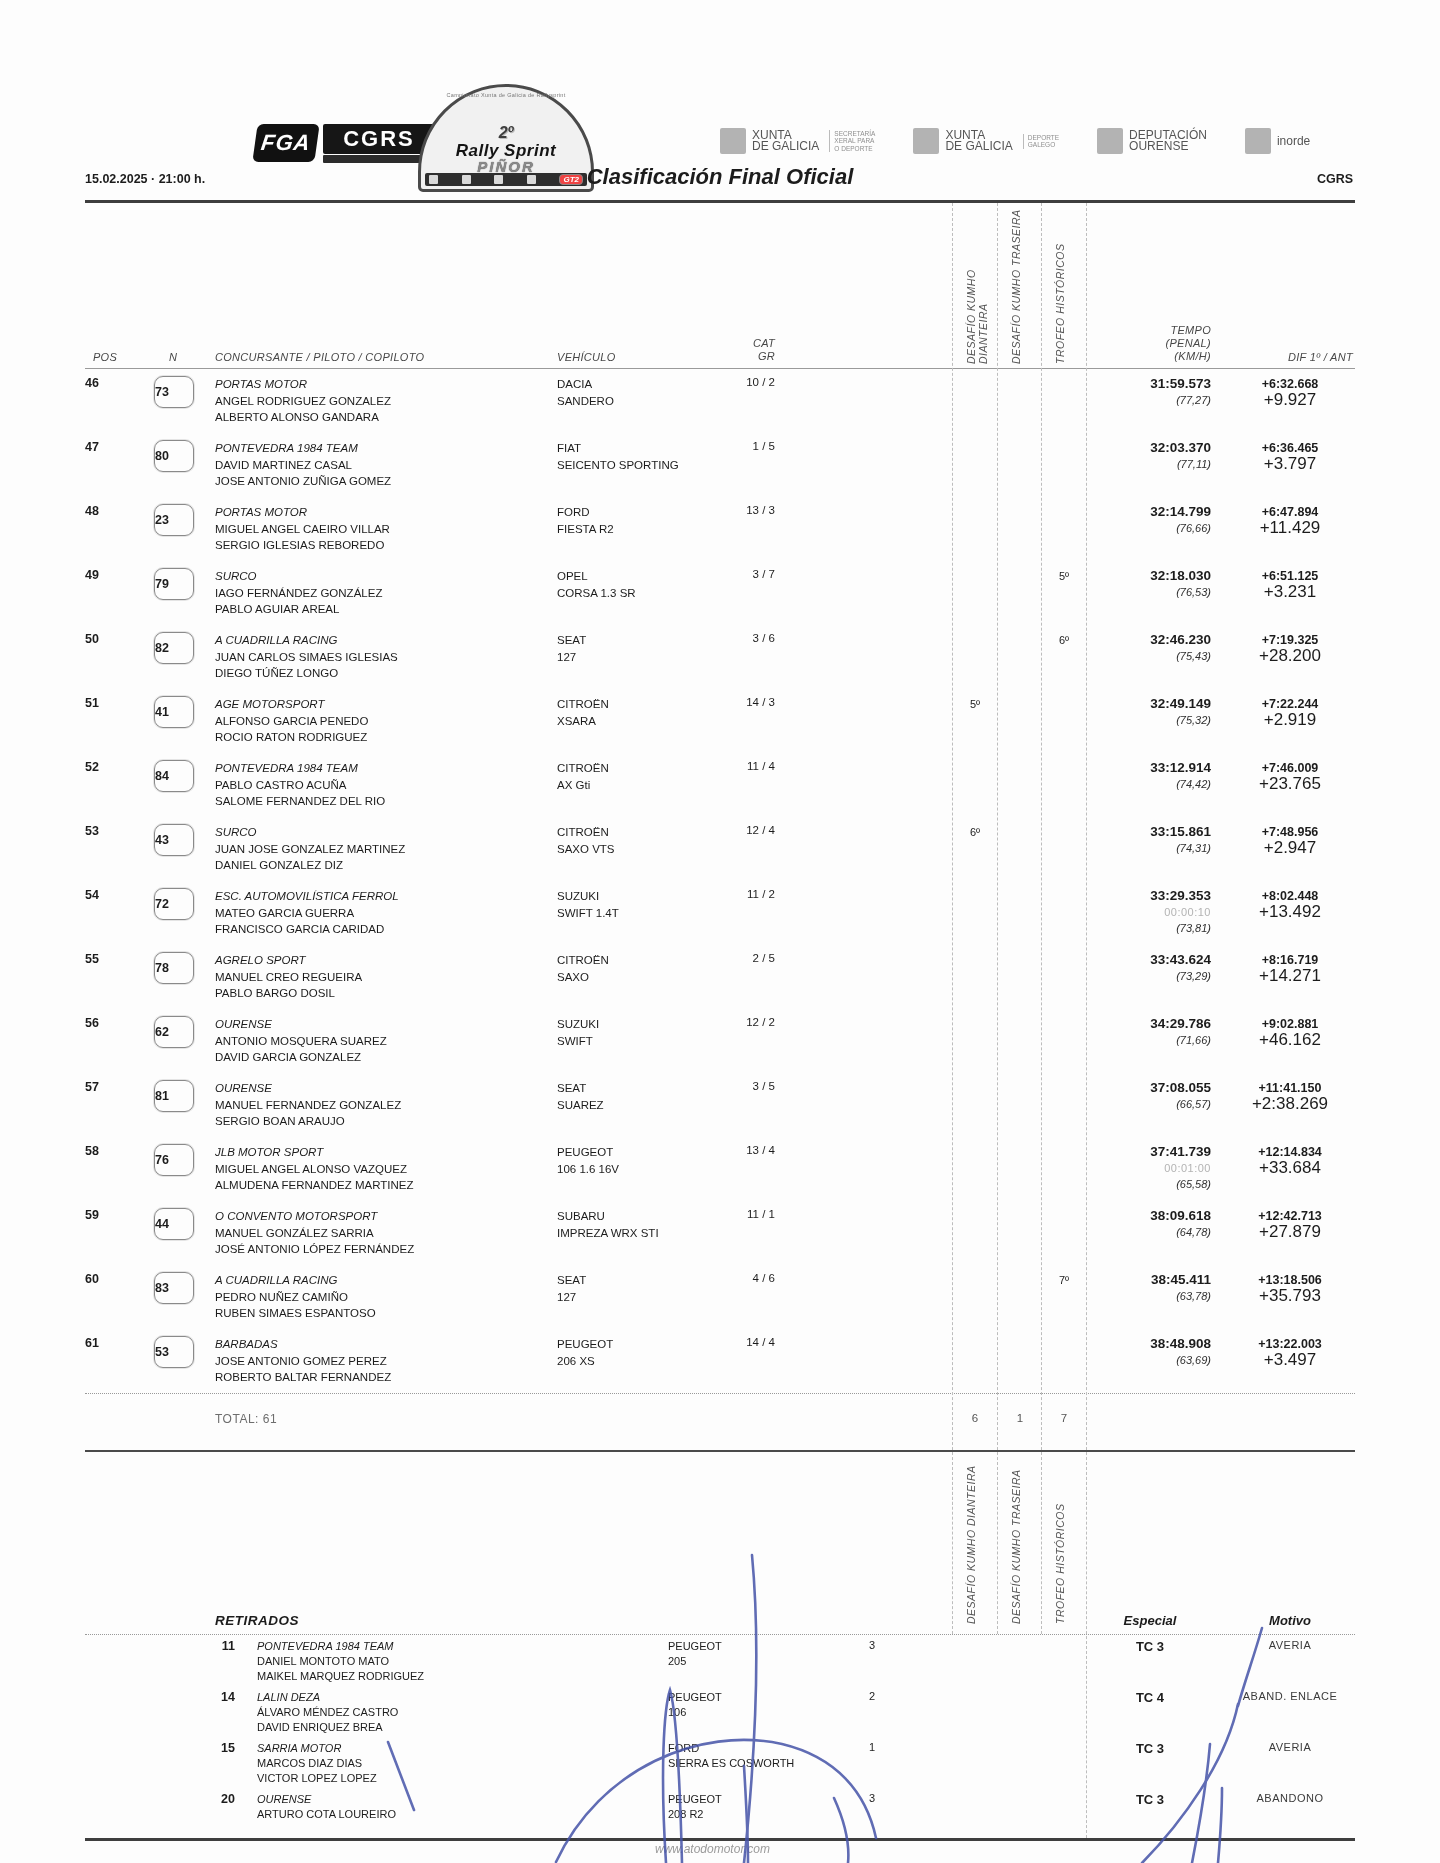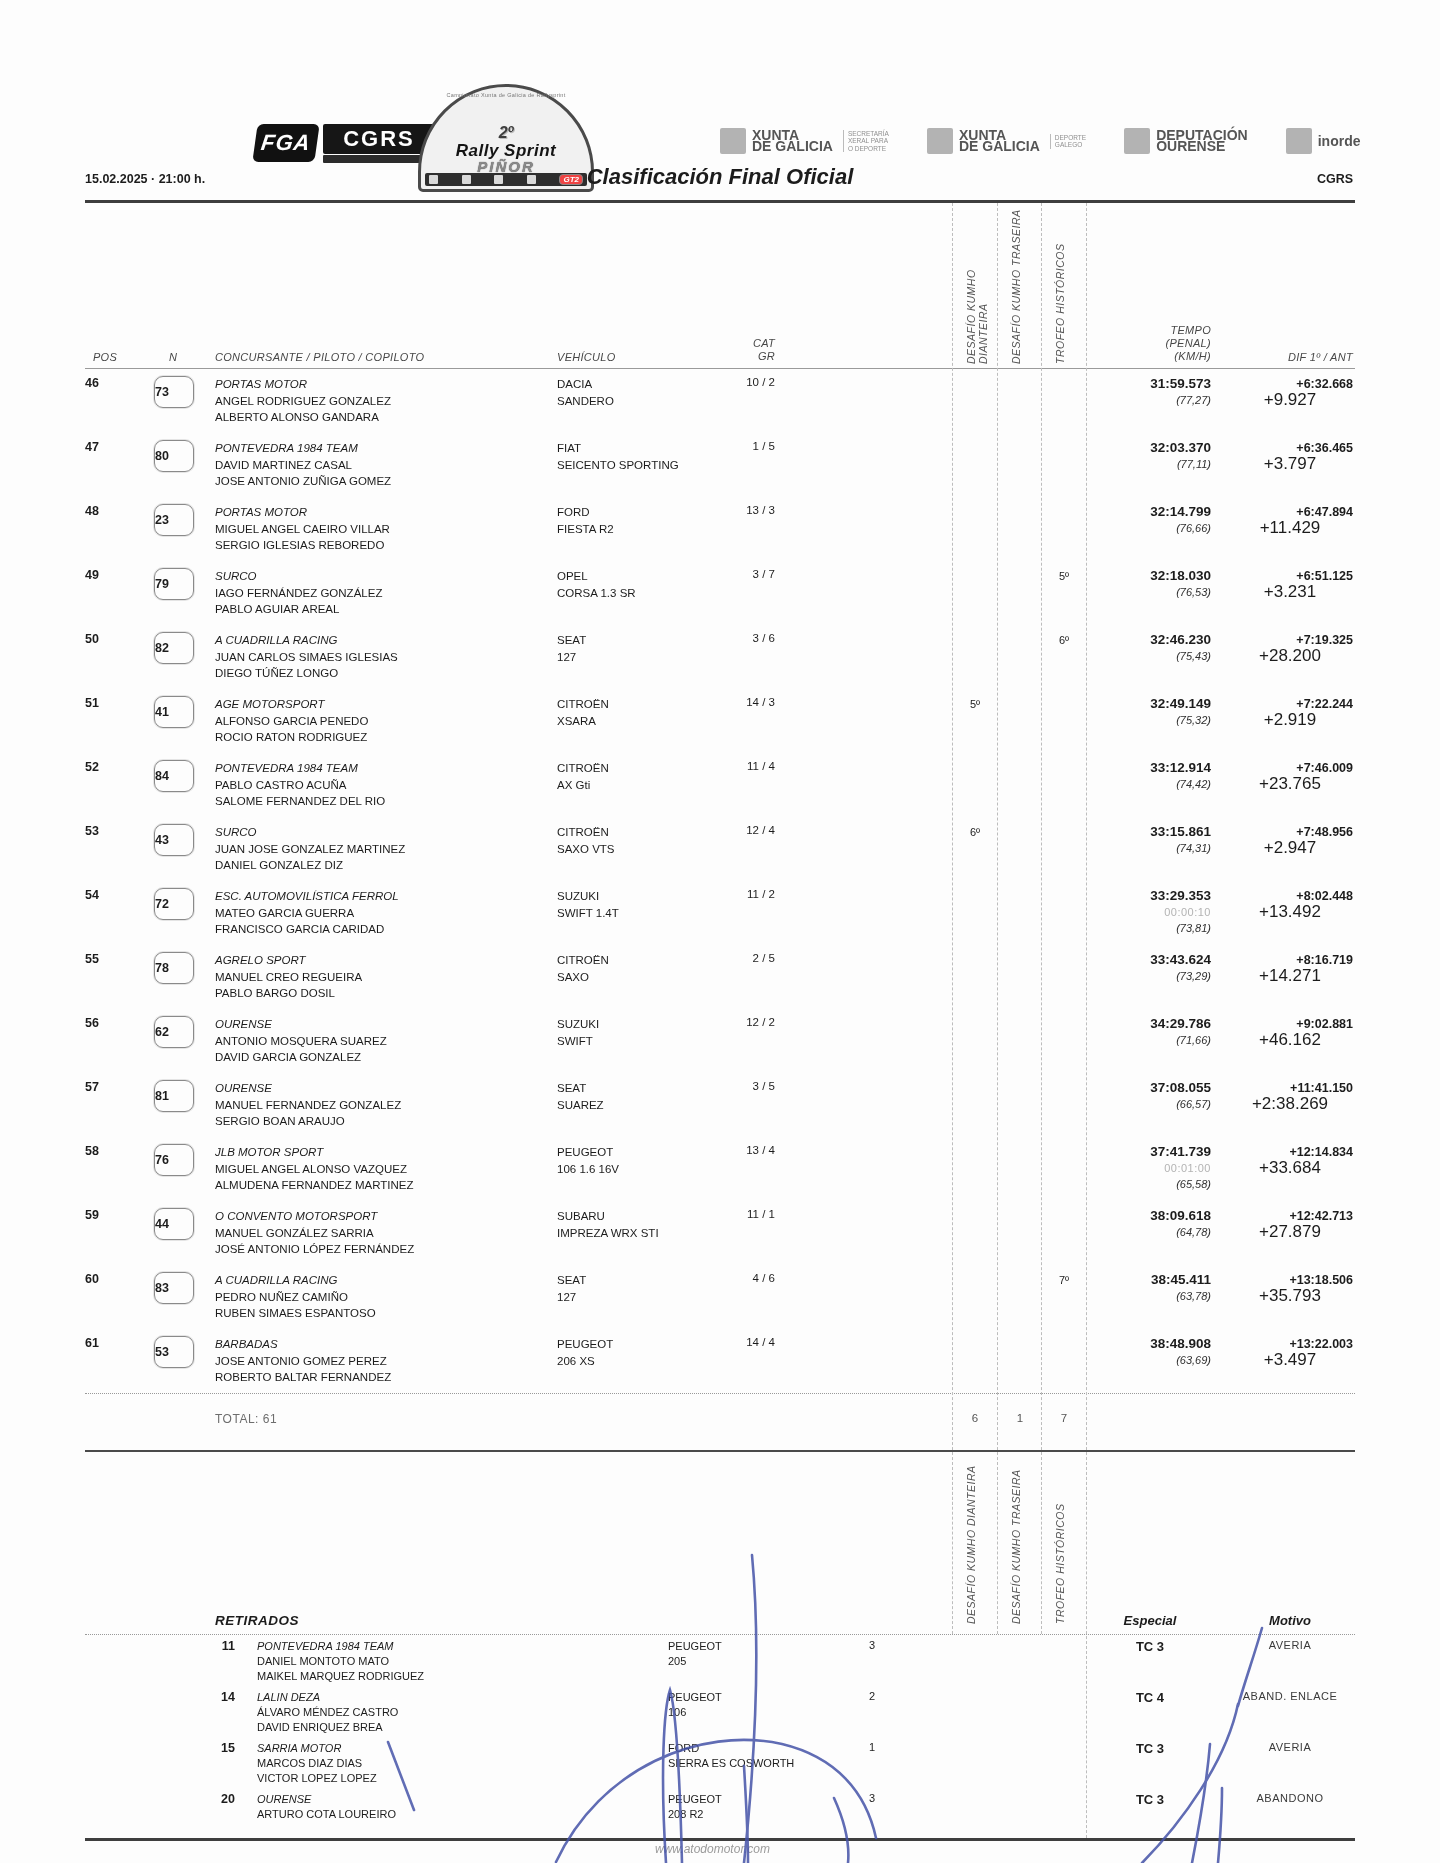--- a/index.html
+++ b/index.html
@@ -24,21 +24,21 @@
   .plate-row{display:flex;justify-content:center;gap:5px;margin-top:3px;font-size:6.5px;color:#333;align-items:center;}
   .plate-row b{font-size:7.5px;}
   .plate-strip{position:absolute;left:4px;right:4px;bottom:3px;height:13px;background:#2e2e2e;border-radius:2px;
                display:flex;align-items:center;justify-content:space-between;padding:0 4px;}
   .plate-strip .sq{width:9px;height:9px;background:#d9d9d9;border-radius:1px;}
   .plate-gt{color:#fff;font-size:8px;font-weight:bold;font-style:italic;background:#ef4444;border:1px solid #888;
             border-radius:4px;padding:0 3px;line-height:9px;}
   .sponsors{position:absolute;left:720px;top:88px;display:flex;gap:38px;align-items:flex-start;}
   .sponsor{display:flex;gap:6px;align-items:center;}
   .sp-ico{width:26px;height:26px;background:#9a9a9a;border-radius:2px;opacity:.75;}
-  .sp-main{font-size:14px;font-weight:bold;color:#555;line-height:11px;white-space:pre-line;}
+  .sp-main{font-size:12px;font-weight:normal;color:#555;line-height:11px;white-space:pre-line;}
   .sp-sub{font-size:6.5px;color:#8f8f8f;line-height:7.5px;white-space:pre-line;border-left:1px solid #bbb;
           padding-left:4px;margin-left:4px;}
   .titlebar{position:absolute;left:85px;top:164px;width:1270px;height:30px;}
   .doc-date{position:absolute;left:0;top:8px;font-size:12.5px;font-weight:bold;}
   .doc-title{position:absolute;left:0;width:100%;text-align:center;top:0;font-size:22px;font-weight:bold;font-style:italic;}
   .doc-org{position:absolute;right:2px;top:8px;font-size:12.5px;font-weight:bold;}
   
   .maintable{position:absolute;left:85px;top:200px;width:1270px;}
   .toprule{height:3px;background:#3e3e3e;}
   .thead{position:relative;height:165px;border-bottom:1px solid #9a9a9a;}
@@ -58,21 +58,21 @@
   .t-driver{font-weight:normal;}
   .c-veh{left:472px;width:170px;font-size:11.5px;line-height:16.5px;}
   .c-catgr{left:628px;width:62px;text-align:right;font-size:11.5px;}
   .c-m{width:44px;text-align:center;font-size:11px;top:9px;}
   .c-m1{left:868px;}.c-m2{left:913px;}.c-m3{left:957px;}
   .c-time{left:1000px;width:126px;text-align:right;line-height:16px;}
   .t-time{font-weight:bold;font-size:13.5px;}
   .t-pen{font-size:11px;color:#b3b3b3;letter-spacing:.5px;}
   .t-avg{font-size:11px;font-style:italic;color:#2e2e2e;}
   .c-dif{left:1142px;width:126px;text-align:right;line-height:16px;}
-  .t-dif1{font-weight:bold;font-size:12.5px;}
+  .t-dif1{font-weight:bold;font-size:12.5px;text-align:center;}
   .t-dif2{font-size:17px;text-align:center;}
   .vline{position:absolute;width:0;border-left:1px dashed #bdbdbd;top:0;}
   .total-row{position:relative;height:56px;border-top:1px dotted #999;border-bottom:2px solid #4a4a4a;}
   .total-label{position:absolute;left:130px;top:18px;font-size:12px;color:#6d6d6d;letter-spacing:.5px;}
   .total-m{position:absolute;top:18px;width:44px;text-align:center;font-size:11.5px;color:#555;}
   
   .ret{position:absolute;left:85px;top:1462px;width:1270px;height:380px;}
   .ret-head{position:relative;height:172px;border-bottom:1px dotted #999;}
   .ret-title{position:absolute;left:130px;bottom:6px;font-size:13.5px;font-weight:bold;font-style:italic;letter-spacing:.5px;}
   .ret-col{position:absolute;bottom:6px;font-size:13px;font-weight:bold;font-style:italic;text-align:center;}

